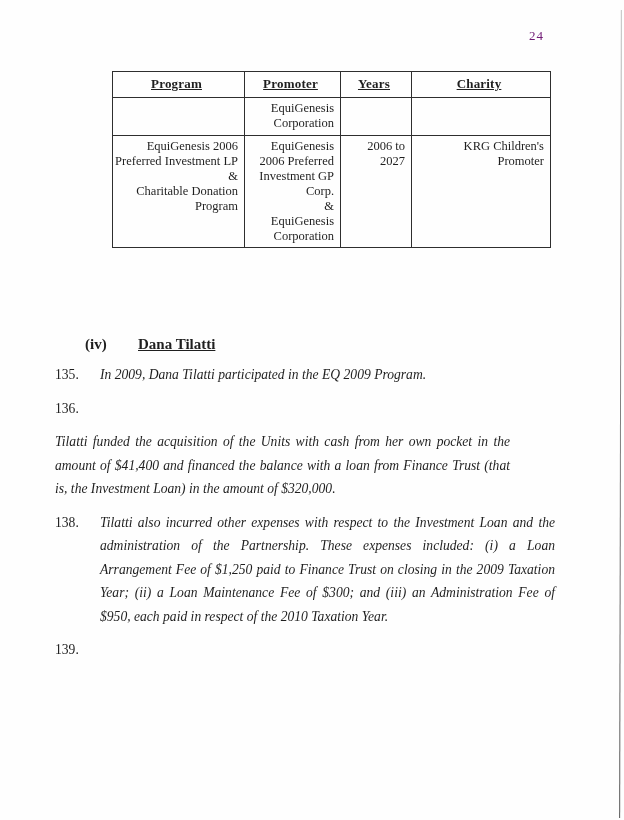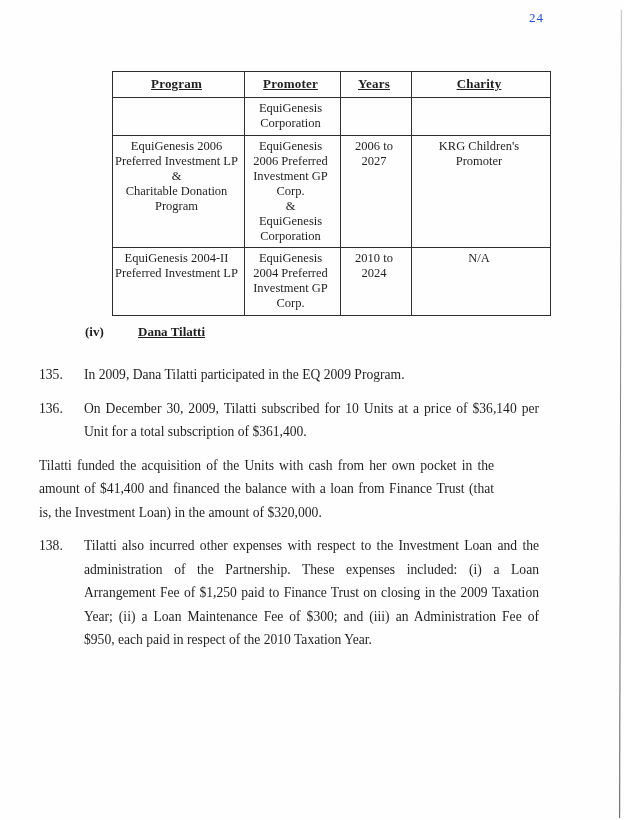--- a/index.html
+++ b/index.html
@@ -11,25 +11,25 @@
     position: relative;
     width: 624px;
     height: 820px;
     background: #fefefe;
     font-family: "Liberation Serif", "DejaVu Serif", serif;
     color: #1f1f1f;
     overflow: hidden;
   }
   .page-number {
     position: absolute;
-    top: 10px;
+    top: 28px;
     left: 529px;
     font-size: 13px;
     letter-spacing: 1px;
-    color: #1d4ed8;
+    color: #701a75;
   }
   .scan-edge-line {
     position: absolute;
     top: 10px;
     left: 620px;
     width: 1px;
     height: 808px;
     background: linear-gradient(#c0c0c0, #8a8a8a 40%, #555);
     transform: rotate(0.12deg);
   }
@@ -56,66 +56,67 @@
     padding-top: 4px;
   }
   table.program-table th span {
     text-decoration: underline;
     font-size: 13px;
     letter-spacing: 0.2px;
   }
   table.program-table td {
     line-height: 15px;
     white-space: pre-line;
-    text-align: center;
+    text-align: right;
     margin-top: 28px;
   }
   tr.row-0 td { height: 38px; }
   tr.row-1 td { height: 105px; }
   tr.row-2 td { height: 68px; }
   .col-program  { width: 132px; }
   .col-promoter { width: 96px; }
   .col-years    { width: 71px; }
   .col-charity  { width: 139px; }
 
   .section-heading {
     position: absolute;
-    top: 324px;
+    top: 336px;
     left: 85px;
-    font-size: 13px;
+    font-size: 15px;
     font-weight: bold;
   }
   .section-heading .marker {
     display: inline-block;
     width: 53px;
   }
   .section-heading .title {
     text-decoration: underline;
   }
   .paragraphs {
     position: absolute;
     top: 363px;
-    left: 39px;
+    left: 55px;
     width: 510px;
   }
   .para {
     display: flex;
     margin: 0 0 10px 0;
   }
   .para .num {
     flex: none;
     width: 45px;
     font-size: 13.6px;
     line-height: 23.5px;
   }
   .para .text {
     width: 455px;
     font-size: 13.6px;
     line-height: 23.5px;
     text-align: justify;
+    font-style: italic;
   }
 </style>
 </head>
 <body>
 
 <div class="page">
 
   <div class="page-number">24</div>
 
   <div class="scan-edge-line"></div>
@@ -151,50 +152,40 @@
         <td>EquiGenesis
 2006 Preferred
 Investment GP
 Corp.
 &amp;
 EquiGenesis
 Corporation</td>
         <td>2006 to 2027</td>
         <td>KRG Children's Promoter</td>
       </tr>
-      <tr class="row-2">
-        <td>EquiGenesis 2004-II
-Preferred Investment LP</td>
-        <td>EquiGenesis
-2004 Preferred
-Investment GP
-Corp.</td>
-        <td>2010 to 2024</td>
-        <td>N/A</td>
-      </tr>
     </tbody>
   </table>
 
   <div class="section-heading">
     <span class="marker">(iv)</span><span class="title">Dana Tilatti</span>
   </div>
 
   <div class="paragraphs">
     <div class="para">
       <span class="num">135.</span>
       <span class="text">In 2009, Dana Tilatti participated in the EQ 2009 Program.</span>
     </div>
     <div class="para">
       <span class="num">136.</span>
-      <span class="text">On December 30, 2009, Tilatti subscribed for 10 Units at a price of $36,140 per Unit for a total subscription of $361,400.</span>
     </div>
     <div class="para">
       <span class="text">Tilatti funded the acquisition of the Units with cash from her own pocket in the amount of $41,400 and financed the balance with a loan from Finance Trust (that is, the Investment Loan) in the amount of $320,000.</span>
     </div>
     <div class="para">
       <span class="num">138.</span>
       <span class="text">Tilatti also incurred other expenses with respect to the Investment Loan and the administration of the Partnership. These expenses included: (i) a Loan Arrangement Fee of $1,250 paid to Finance Trust on closing in the 2009 Taxation Year; (ii) a Loan Maintenance Fee of $300; and (iii) an Administration Fee of $950, each paid in respect of the 2010 Taxation Year.</span>
     </div>
     <div class="para">
+      <span class="num">139.</span>
     </div>
   </div>
 
 </div>
 
 </body></html>

